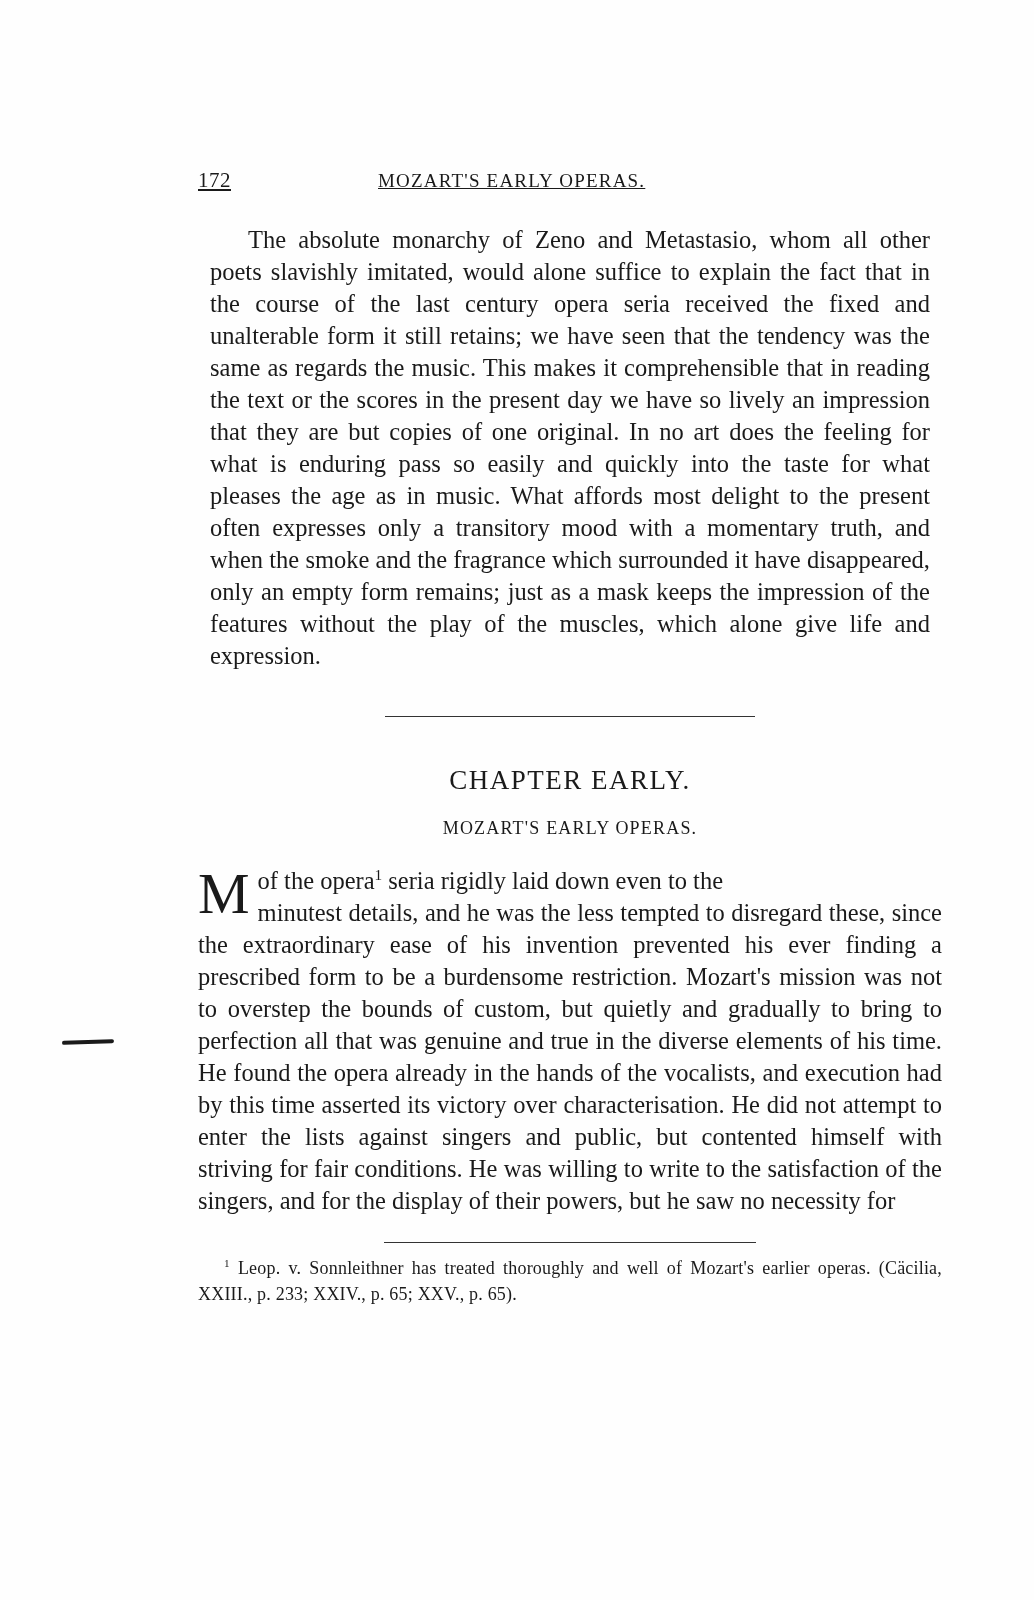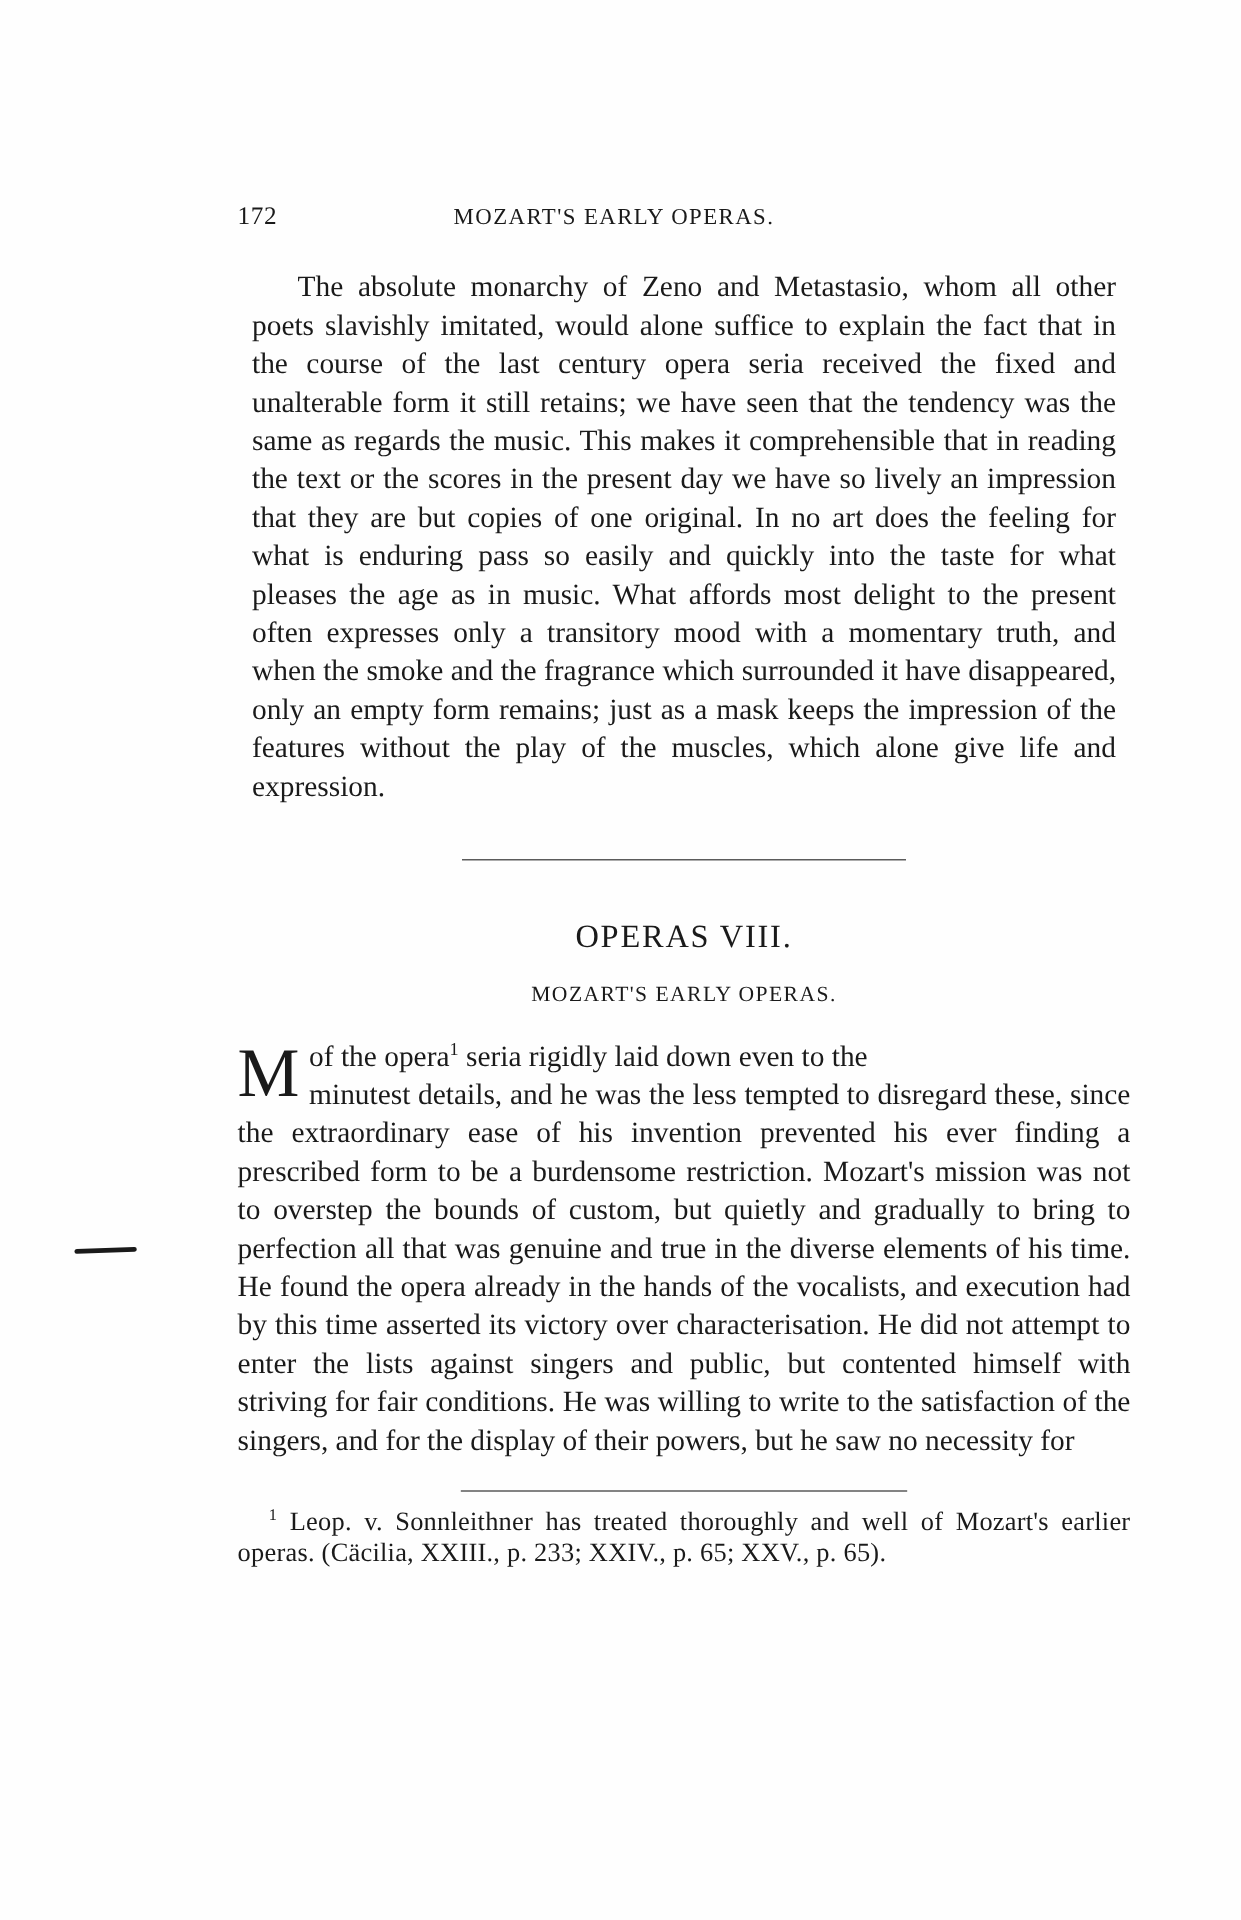--- a/index.html
+++ b/index.html
@@ -30,20 +30,21 @@
     width: 744px;
   }
 
   
   .running-head {
     position: relative;
     height: 40px;
     margin-top: 168px;
     display: flex;
     align-items: baseline;
+    text-decoration: underline;
   }
   .folio {
     font-size: 21px;
     letter-spacing: 0.5px;
     width: 180px;
     font-family: "Liberation Serif", serif;
   }
   .head-title {
     font-size: 19px;
     letter-spacing: 1.2px;
@@ -114,21 +115,21 @@
   }
 
   
   .footnote-rule {
     width: 372px;
     height: 1px;
     background: #333;
     margin: 22px auto 0 auto;
   }
   .footnote {
-    font-size: 22px;
+    font-size: 18px;
     line-height: 26px;
     margin-top: 12px;
     text-align: justify;
     letter-spacing: 0.2px;
   }
   .footnote .fn-indent {
     display: inline-block;
     width: 26px;
   }
 
@@ -162,21 +163,21 @@
 
     <div class="running-head">
       <div class="folio">172</div>
       <div class="head-title">MOZART'S EARLY OPERAS.</div>
     </div>
 
     <p class="para first">The absolute monarchy of Zeno and Metastasio, whom all other poets slavishly imitated, would alone suffice to explain the fact that in the course of the last century opera seria received the fixed and unalterable form it still retains; we have seen that the tendency was the same as regards the music.  This makes it comprehensible that in reading the text or the scores in the present day we have so lively an impression that they are but copies of one original.  In no art does the feeling for what is enduring pass so easily and quickly into the taste for what pleases the age as in music.  What affords most delight to the present often expresses only a transitory mood with a momentary truth, and when the smoke and the fragrance which surrounded it have disappeared, only an empty form remains; just as a mask keeps the impression of the features without the play of the muscles, which alone give life and expression.</p>
 
     <div class="rule"></div>
 
-    <div class="chapter-title">OPERAS  VIII.</div>
+    <div class="chapter-title">CHAPTER  EARLY.</div>
     <div class="chapter-subtitle">MOZART'S EARLY OPERAS.</div>
 
     <p class="dropcap-para">
       <span class="dropcap">M</span>
       <span class="lead-line2"><span>of the opera</span><sup>1</sup><span> seria  rigidly  laid  down  even  to  the</span></span><span>minutest details, and he was the less tempted to disregard these, since the extraordinary ease of his invention prevented his ever finding a prescribed form to be a burdensome restriction.  Mozart's mission was not to overstep the bounds of custom, but quietly and gradually to bring to perfection all that was genuine and true in the diverse elements of his time.  He found the opera already in the hands of the vocalists, and execution had by this time asserted its victory over characterisation.  He did not attempt to enter the lists against singers and public, but contented himself with striving for fair conditions.  He was willing to write to the satisfaction of the singers, and for the display of their powers, but he saw no necessity for</span>
     </p>
 
     <div class="footnote-rule"></div>
 
     <p class="footnote">

